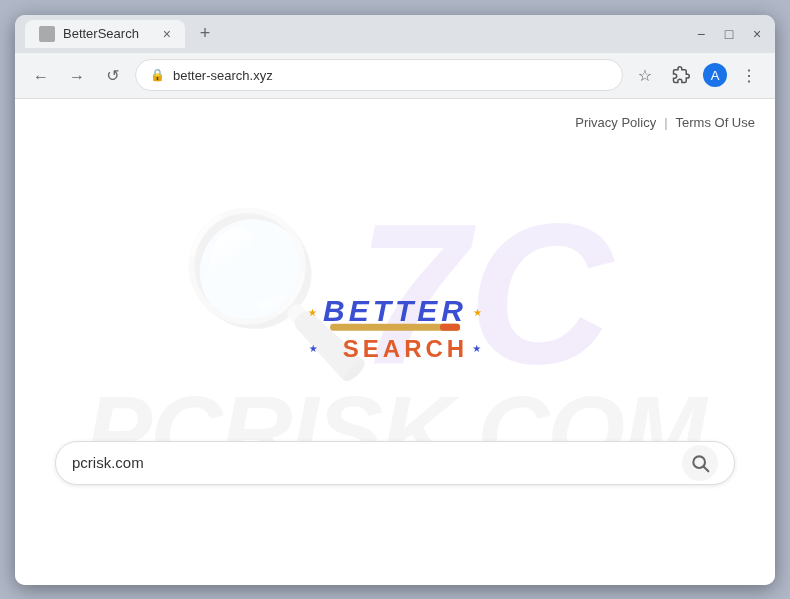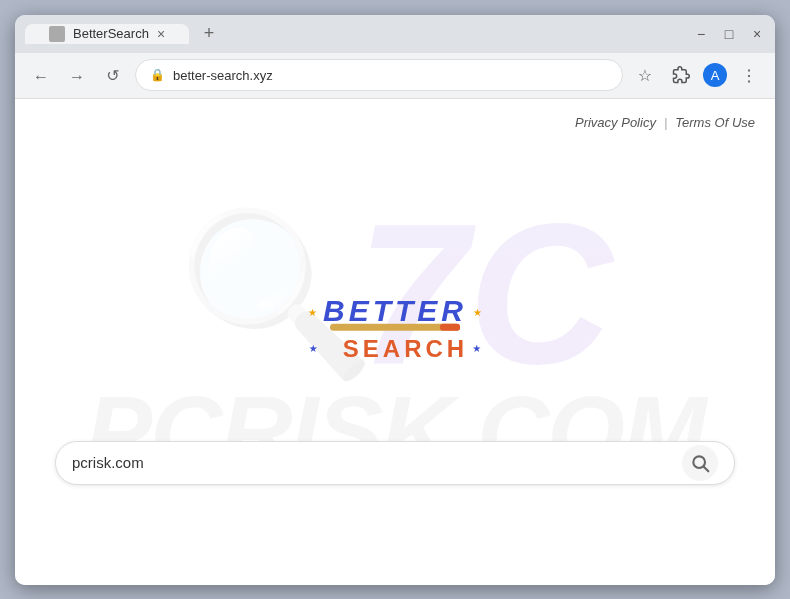--- a/index.html
+++ b/index.html
@@ -44,28 +44,28 @@
       display: flex;
       align-items: center;
       justify-content: center;
       font-size: 8px;
       color: white;
     }
 
     .tab {
       background: #f1f3f4;
       border-radius: 8px 8px 0 0;
-      padding: 6px 24px;
+      padding: 6px 14px;
       display: flex;
       align-items: center;
       gap: 8px;
       font-size: 13px;
       color: #333;
       min-width: 160px;
-      height: 20px;
+      height: 28px;
     }
 
     .tab-close {
       margin-left: auto;
       font-size: 14px;
       color: #666;
       cursor: pointer;
     }
 
     .new-tab-btn {
@@ -218,21 +218,20 @@
     
     .top-links {
       position: absolute;
       top: 16px;
       right: 20px;
       display: flex;
       gap: 8px;
       font-size: 13px;
       color: #555;
       z-index: 10;
-      font-style: italic;
     }
 
     .top-link {
       cursor: pointer;
       color: #555;
       text-decoration: none;
     }
 
     .divider {
       color: #aaa;

